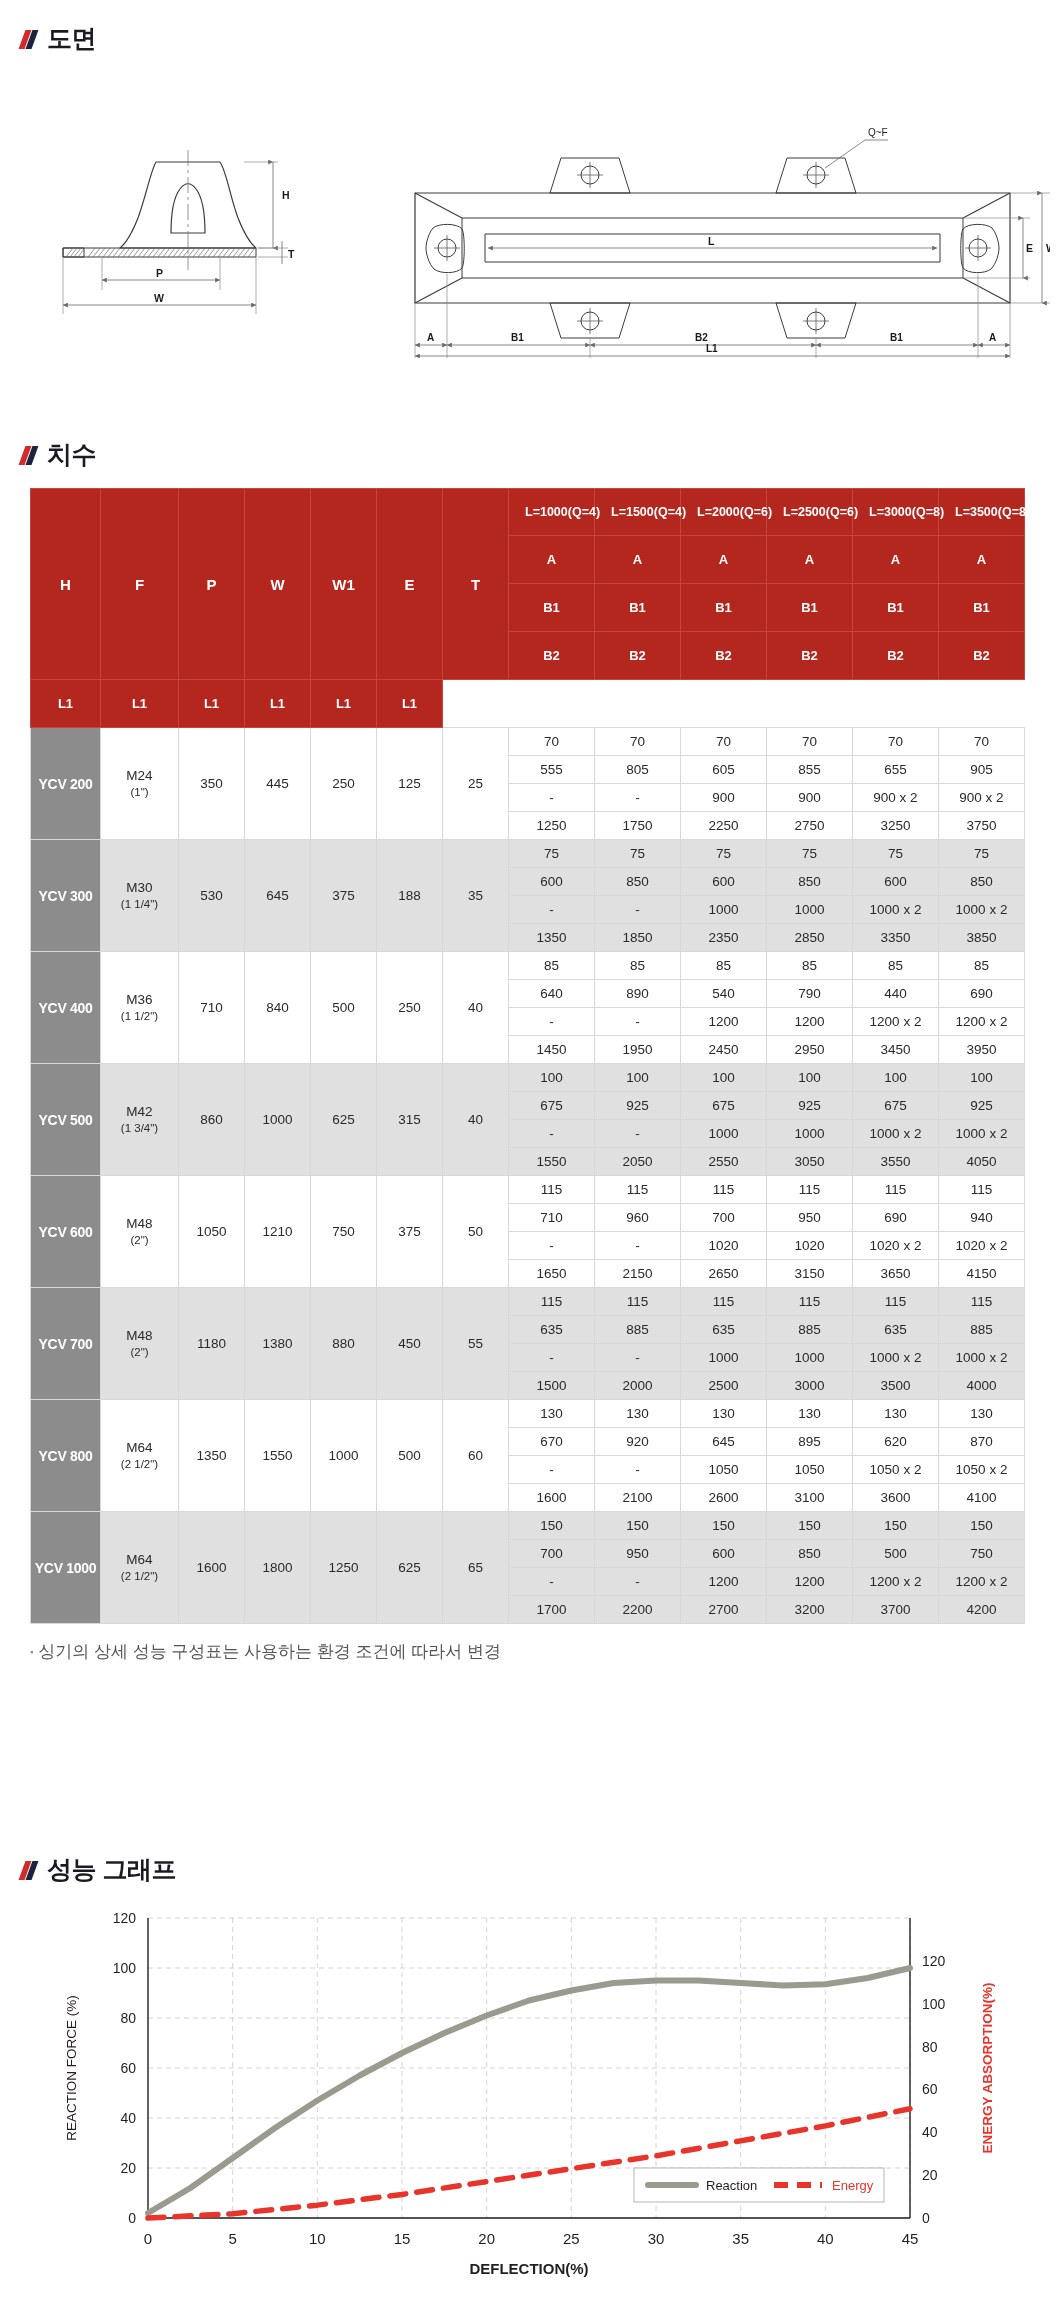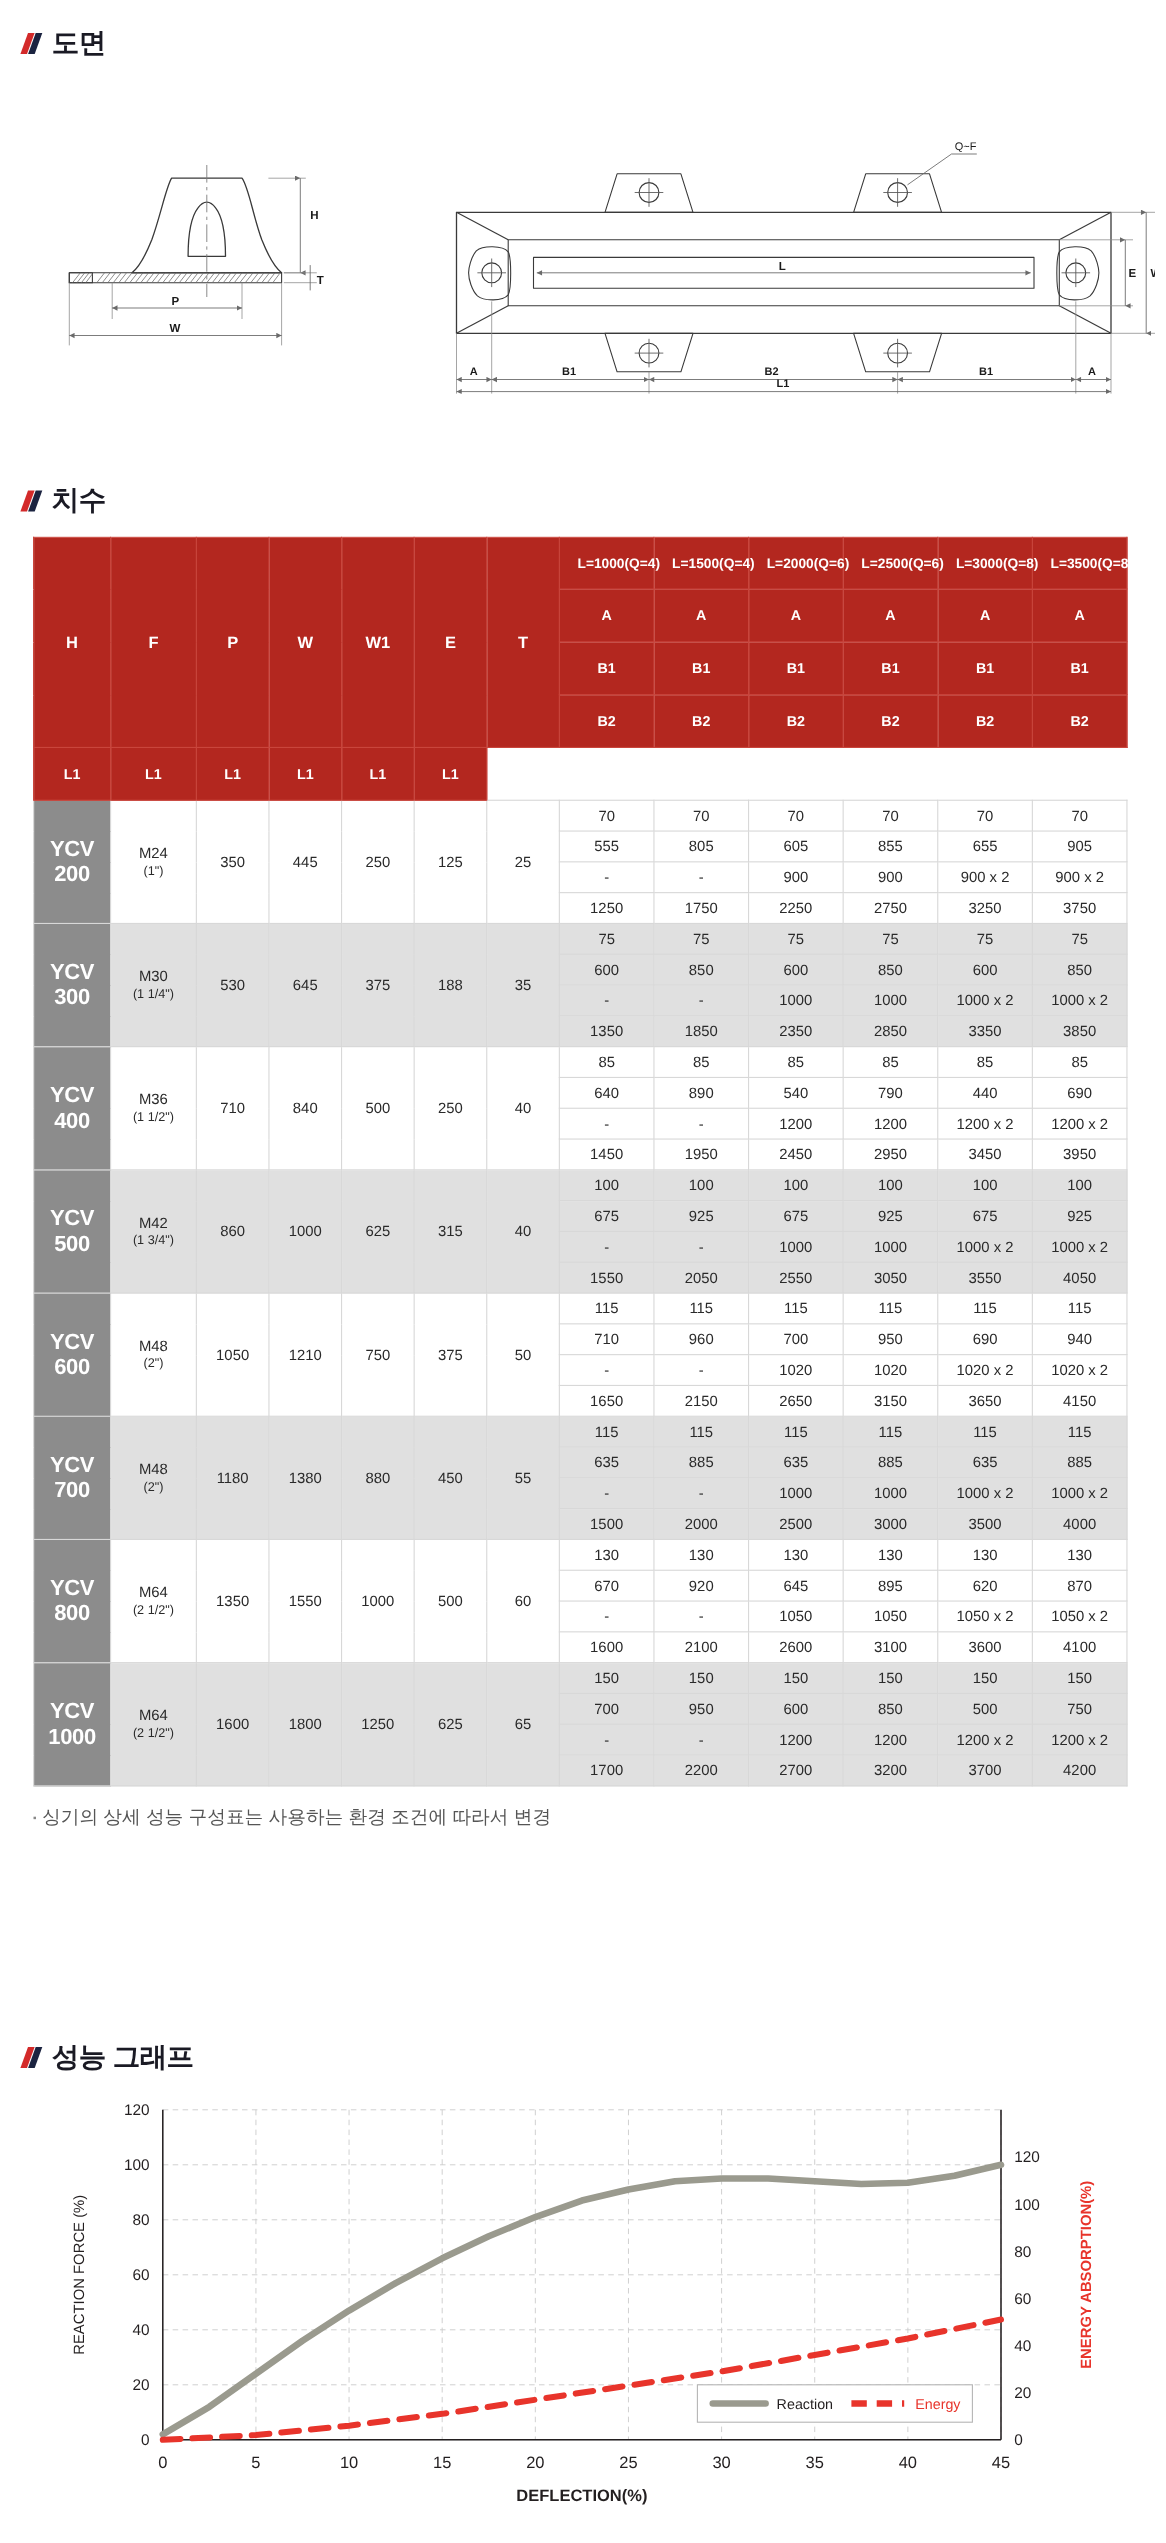--- a/index.html
+++ b/index.html
@@ -59,21 +59,21 @@
     height: 28px;
     font-size: 13.5px;
     color: #2a2a2a;
     background: #ffffff;
   }
   table.dim tbody tr.alt td { background: #e0e0e0; }
   table.dim td.model {
     background: #8c8c8c !important;
     color: #ffffff;
     font-weight: 700;
-    font-size: 20px;
+    font-size: 14px;
     letter-spacing: -0.3px;
   }
   table.dim td.base { background: #ffffff !important; }
   table.dim tbody tr.alt td.base { background: #e0e0e0 !important; }
   table.dim td.bolt { line-height: 1.25; font-size: 13.5px; }
   table.dim td.bolt .sz { display: block; }
   table.dim td.bolt .in { display: block; font-size: 11.5px; }
 
   .notes { margin-left: 30px; margin-top: 12px; font-size: 17px; color: #555; line-height: 1.9; }
   .notes div::before { content: "\25AA"; color: #888; font-size: 9px; margin-right: 5px; vertical-align: 2px; }

